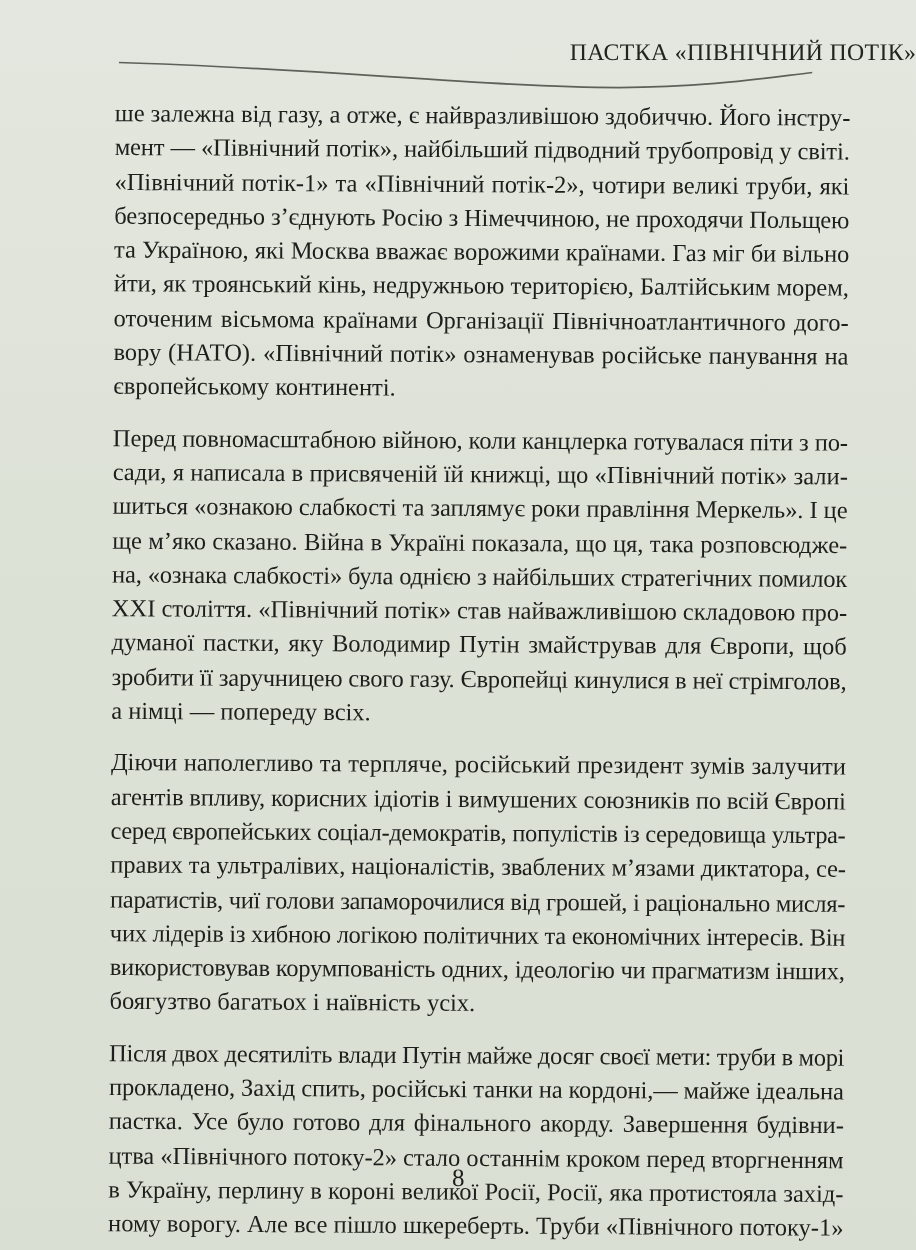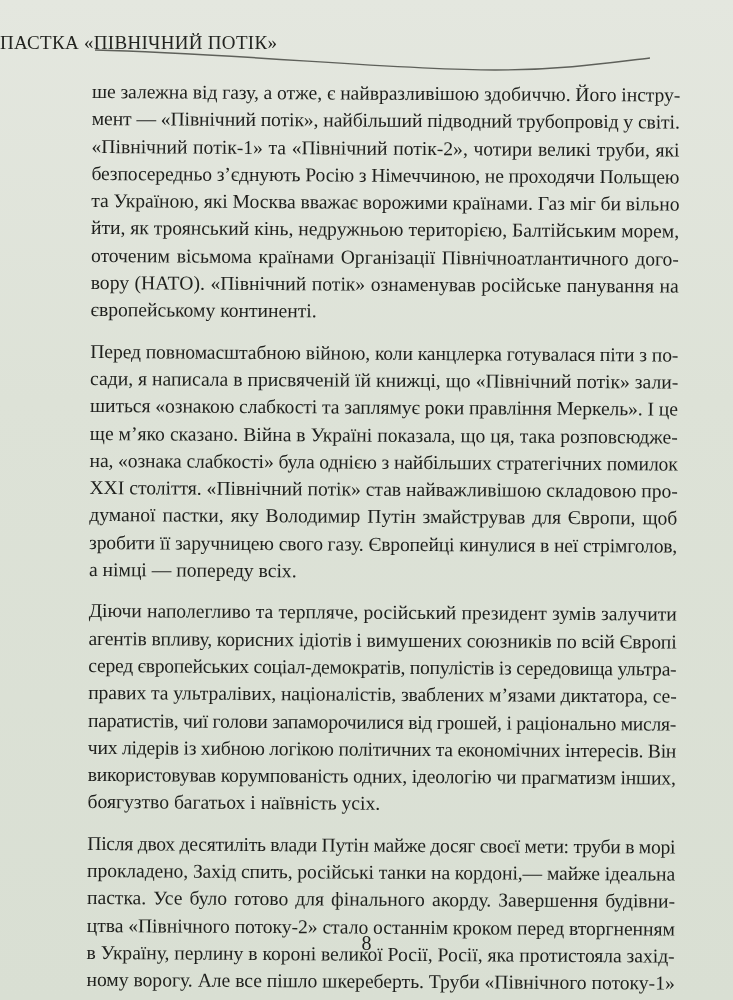--- a/index.html
+++ b/index.html
@@ -18,21 +18,21 @@
       position: relative;
       width: 733px;
       height: 1000px;
       background: linear-gradient(180deg, #e4e7df 0%, #dde2d7 40%, #d9dfd3 100%);
     }
     .running-head {
       position: absolute;
       top: 32px;
       left: 0;
       width: 733px;
-      text-align: left;
+      text-align: right;
       font-size: 19px;
       letter-spacing: 0.3px;
       color: #232420;
     }
     .head-rule {
       position: absolute;
       top: 48px;
       left: 95px;
       width: 555px;
       height: 24px;

